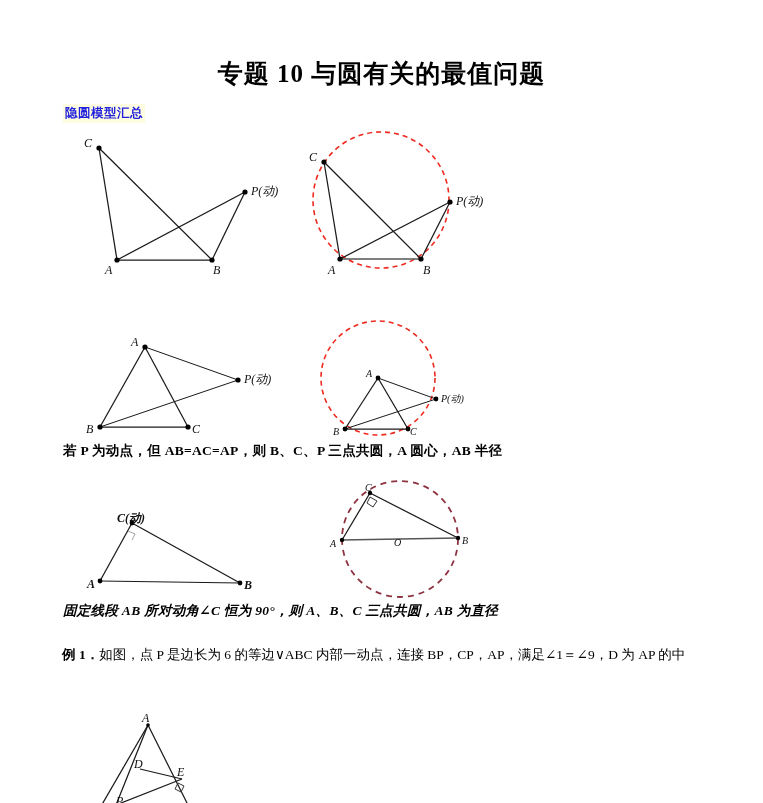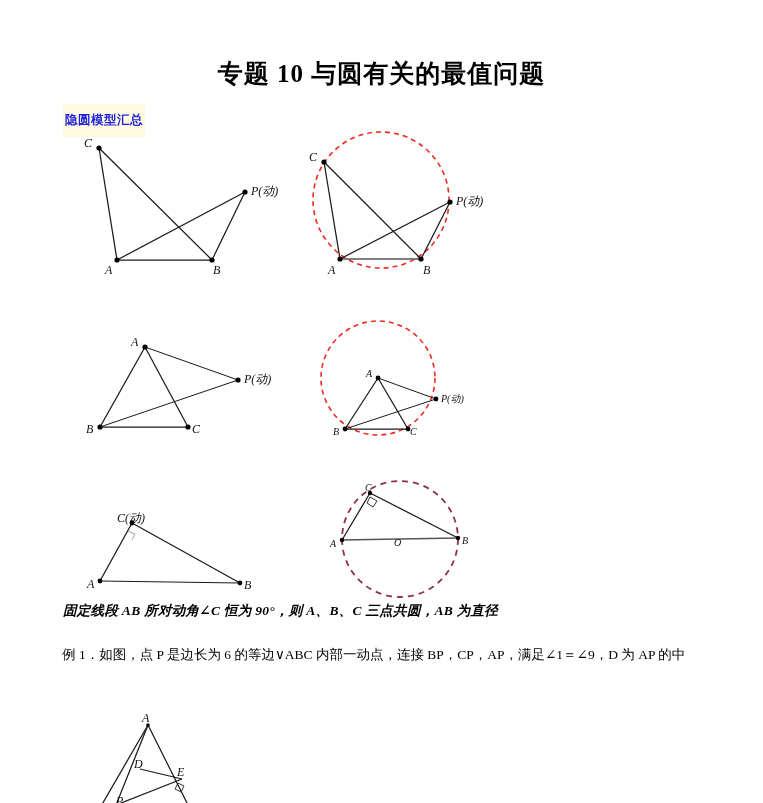--- a/index.html
+++ b/index.html
@@ -39,21 +39,21 @@
 
   
   .section-label {
     position: absolute;
     top: 59px;
     left: 63px;
     font-size: 12.5px;
     font-weight: bold;
     color: #2222dd;
     background: #fdfbe0;
-    padding: 8px 2px;
+    padding: 1px 2px;
     font-family: "Liberation Sans", sans-serif;
     letter-spacing: 0.5px;
   }
 
   
   .caption {
     position: absolute;
     left: 63px;
     font-size: 13.5px;
     font-weight: bold;
@@ -69,21 +69,21 @@
   .example-block {
     position: absolute;
     left: 62px;
     top: 594px;
     width: 690px;
     font-size: 13.5px;
     line-height: 31px;
     font-family: "Liberation Serif", "DejaVu Serif", serif;
   }
   .example-block .ln { display: block; white-space: nowrap; }
-  .example-block b { font-weight: normal; text-align: right; }
+  .example-block b { font-weight: bold; text-align: right; }
 
   
   .figure {
     position: absolute;
   }
   svg { display: block; overflow: visible; }
   .lbl {
     font-family: "Liberation Serif", "DejaVu Serif", serif;
     font-style: italic;
     font-size: 12px;
@@ -200,22 +200,23 @@
       <circle class="dot" cx="33" cy="110" r="2.4"></circle>
       <circle class="dot" cx="96" cy="110" r="2.4"></circle>
       <circle class="dot" cx="124" cy="80" r="2.4"></circle>
       <text class="lbl lbl-sm" x="54" y="58">A</text>
       <text class="lbl lbl-sm" x="21" y="116">B</text>
       <text class="lbl lbl-sm" x="98" y="116">C</text>
       <text class="lbl lbl-sm" x="129" y="83">P(动)</text>
     </svg>
   </div>
 
-
-  <div class="figure" style="left:85px; top:465px;">
+  <div class="caption" id="caption-2">若 P 为动点，但 AB=AC=AP，则 B、C、P 三点共圆，A 圆心，AB 半径</div>
+
+  <div class="figure" style="left:85px; top:465px;font-weight:bold;">
     <svg width="180" height="85" viewBox="0 0 180 85">
       <line class="seg" x1="47" y1="13" x2="15" y2="71"></line>
       <line class="seg" x1="47" y1="13" x2="155" y2="73"></line>
       <line class="seg" x1="15" y1="71" x2="155" y2="73"></line>
       <path class="rt-angle-faint" d="M 43 21 L 50 24 L 47 30"></path>
       <circle class="dot" cx="47" cy="13" r="2.4"></circle>
       <circle class="dot" cx="15" cy="71" r="2.4"></circle>
       <circle class="dot" cx="155" cy="73" r="2.4"></circle>
       <text class="lbl" x="32" y="12">C(动)</text>
       <text class="lbl" x="2" y="78">A</text>

